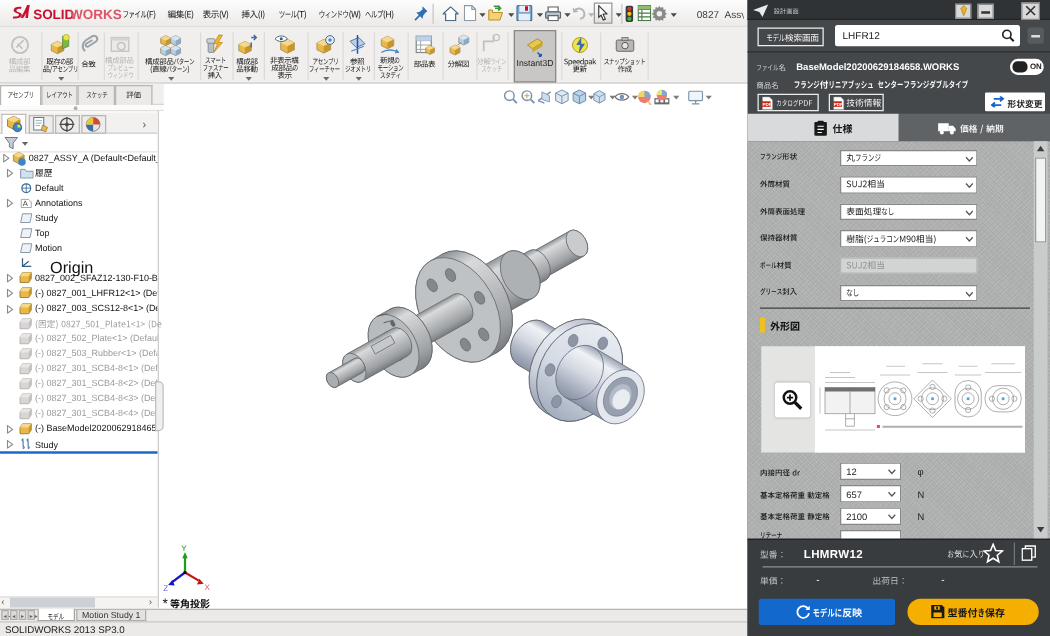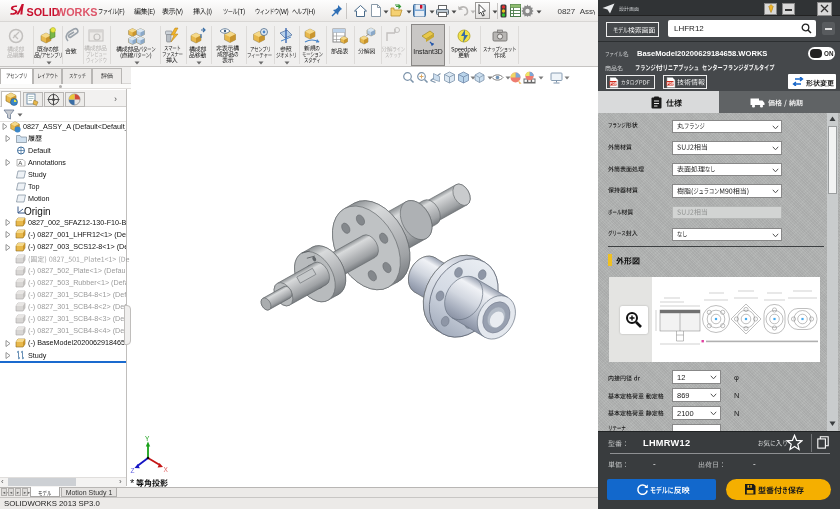--- a/index.html
+++ b/index.html
@@ -882,21 +882,21 @@
     <path d="M2 1 L9.5 1 L8 8 L0.5 8 Z" fill="#eef2f6" stroke="#7a8a9a" stroke-width="0.7"></path>
   </svg>
 <div class="abs" style="left:28px;top:181.8px;width:98px;overflow:hidden;white-space:nowrap;font-size:7.2px;color:#111">Top</div>
 <svg class="abs" style="left:16px;top:194.30000000000007px" width="10" height="9" viewBox="0 0 10 9">
     <path d="M2 1 L9.5 1 L8 8 L0.5 8 Z" fill="#eef2f6" stroke="#7a8a9a" stroke-width="0.7"></path>
   </svg>
 <div class="abs" style="left:28px;top:193.8px;width:98px;overflow:hidden;white-space:nowrap;font-size:7.2px;color:#111">Motion</div>
 <svg class="abs" style="left:16px;top:206.4" width="10" height="9" viewBox="0 0 10 9">
     <path d="M2 0.5 L2 7 L9 7 M2 7 L7 3" stroke="#3a5a8a" stroke-width="1" fill="none"></path>
   </svg>
-<div class="abs" style="left:24px;top:205.9px;width:98px;overflow:hidden;white-space:nowrap;font-size:10px;color:#111">Origin</div>
+<div class="abs" style="left:40px;top:205.9px;width:98px;overflow:hidden;white-space:nowrap;font-size:13px;color:#111">Origin</div>
 <svg class="abs" style="left:5px;top:219.4000000000001px" width="6" height="7" viewBox="0 0 6 7">
     <path d="M1 0.5 L5 3.5 L1 6.5 Z" fill="none" stroke="#8a8a8a" stroke-width="0.9"></path>
   </svg>
 <svg class="abs" style="left:15px;top:217.4000000000001px" width="11" height="10" viewBox="0 0 11 10">
     <path d="M3 1 L10 1 L10 6 L8 9 L1 9 L1 4 Z" fill="#e8b84b" stroke="#8a6a20" stroke-width="0.6"></path>
     <path d="M3 1 L10 1 L8 4 L1 4 Z" fill="#f5d98a"></path>
     <path d="M8 4 L10 1 L10 6 L8 9 Z" fill="#c9952e"></path>
   </svg>
 <div class="abs" style="left:28px;top:217.9px;width:98px;overflow:hidden;white-space:nowrap;font-size:7.2px;color:#111">0827_002_SFAZ12-130-F10-B8-P6-</div>
 <svg class="abs" style="left:5px;top:231.4500000000001px" width="6" height="7" viewBox="0 0 6 7">
@@ -1419,21 +1419,21 @@
       <use href="#g5l" x="20"></use>
       <use href="#g5m" x="30"></use>
       <use href="#g5n" x="40"></use>
       <use href="#g5o" x="50"></use>
       <use href="#g5p" x="63"></use>
       <use href="#g5l" x="73"></use>
       <use href="#g5m" x="83"></use>
     </g>
   </svg>
 <div class="abs" style="left:672px;top:388px;width:49px;height:14px;background:#fff;border:1px solid #888"></div>
-<div class="abs" style="left:677px;top:391px;font-size:7.5px;color:#222">869</div>
+<div class="abs" style="left:677px;top:391px;font-size:7.5px;color:#222">657</div>
 <svg class="abs" style="left:710px;top:393px" width="7" height="5" viewBox="0 0 7 5">
     <path d="M0.8 0.8 L3.5 3.8 L6.2 0.8" stroke="#555" stroke-width="1" fill="none"></path>
   </svg>
 <div class="abs" style="left:734px;top:391px;font-size:7.5px;color:#222">N</div>
 <svg style="position:absolute;left:608px;top:410.1px;overflow:visible" width="56.7" height="6.7">
     <g transform="translate(0,5.4) scale(0.6)" fill="#1a1a1a">
       <use href="#g5j" x="0"></use>
       <use href="#g5k" x="10"></use>
       <use href="#g5l" x="20"></use>
       <use href="#g5m" x="30"></use>

